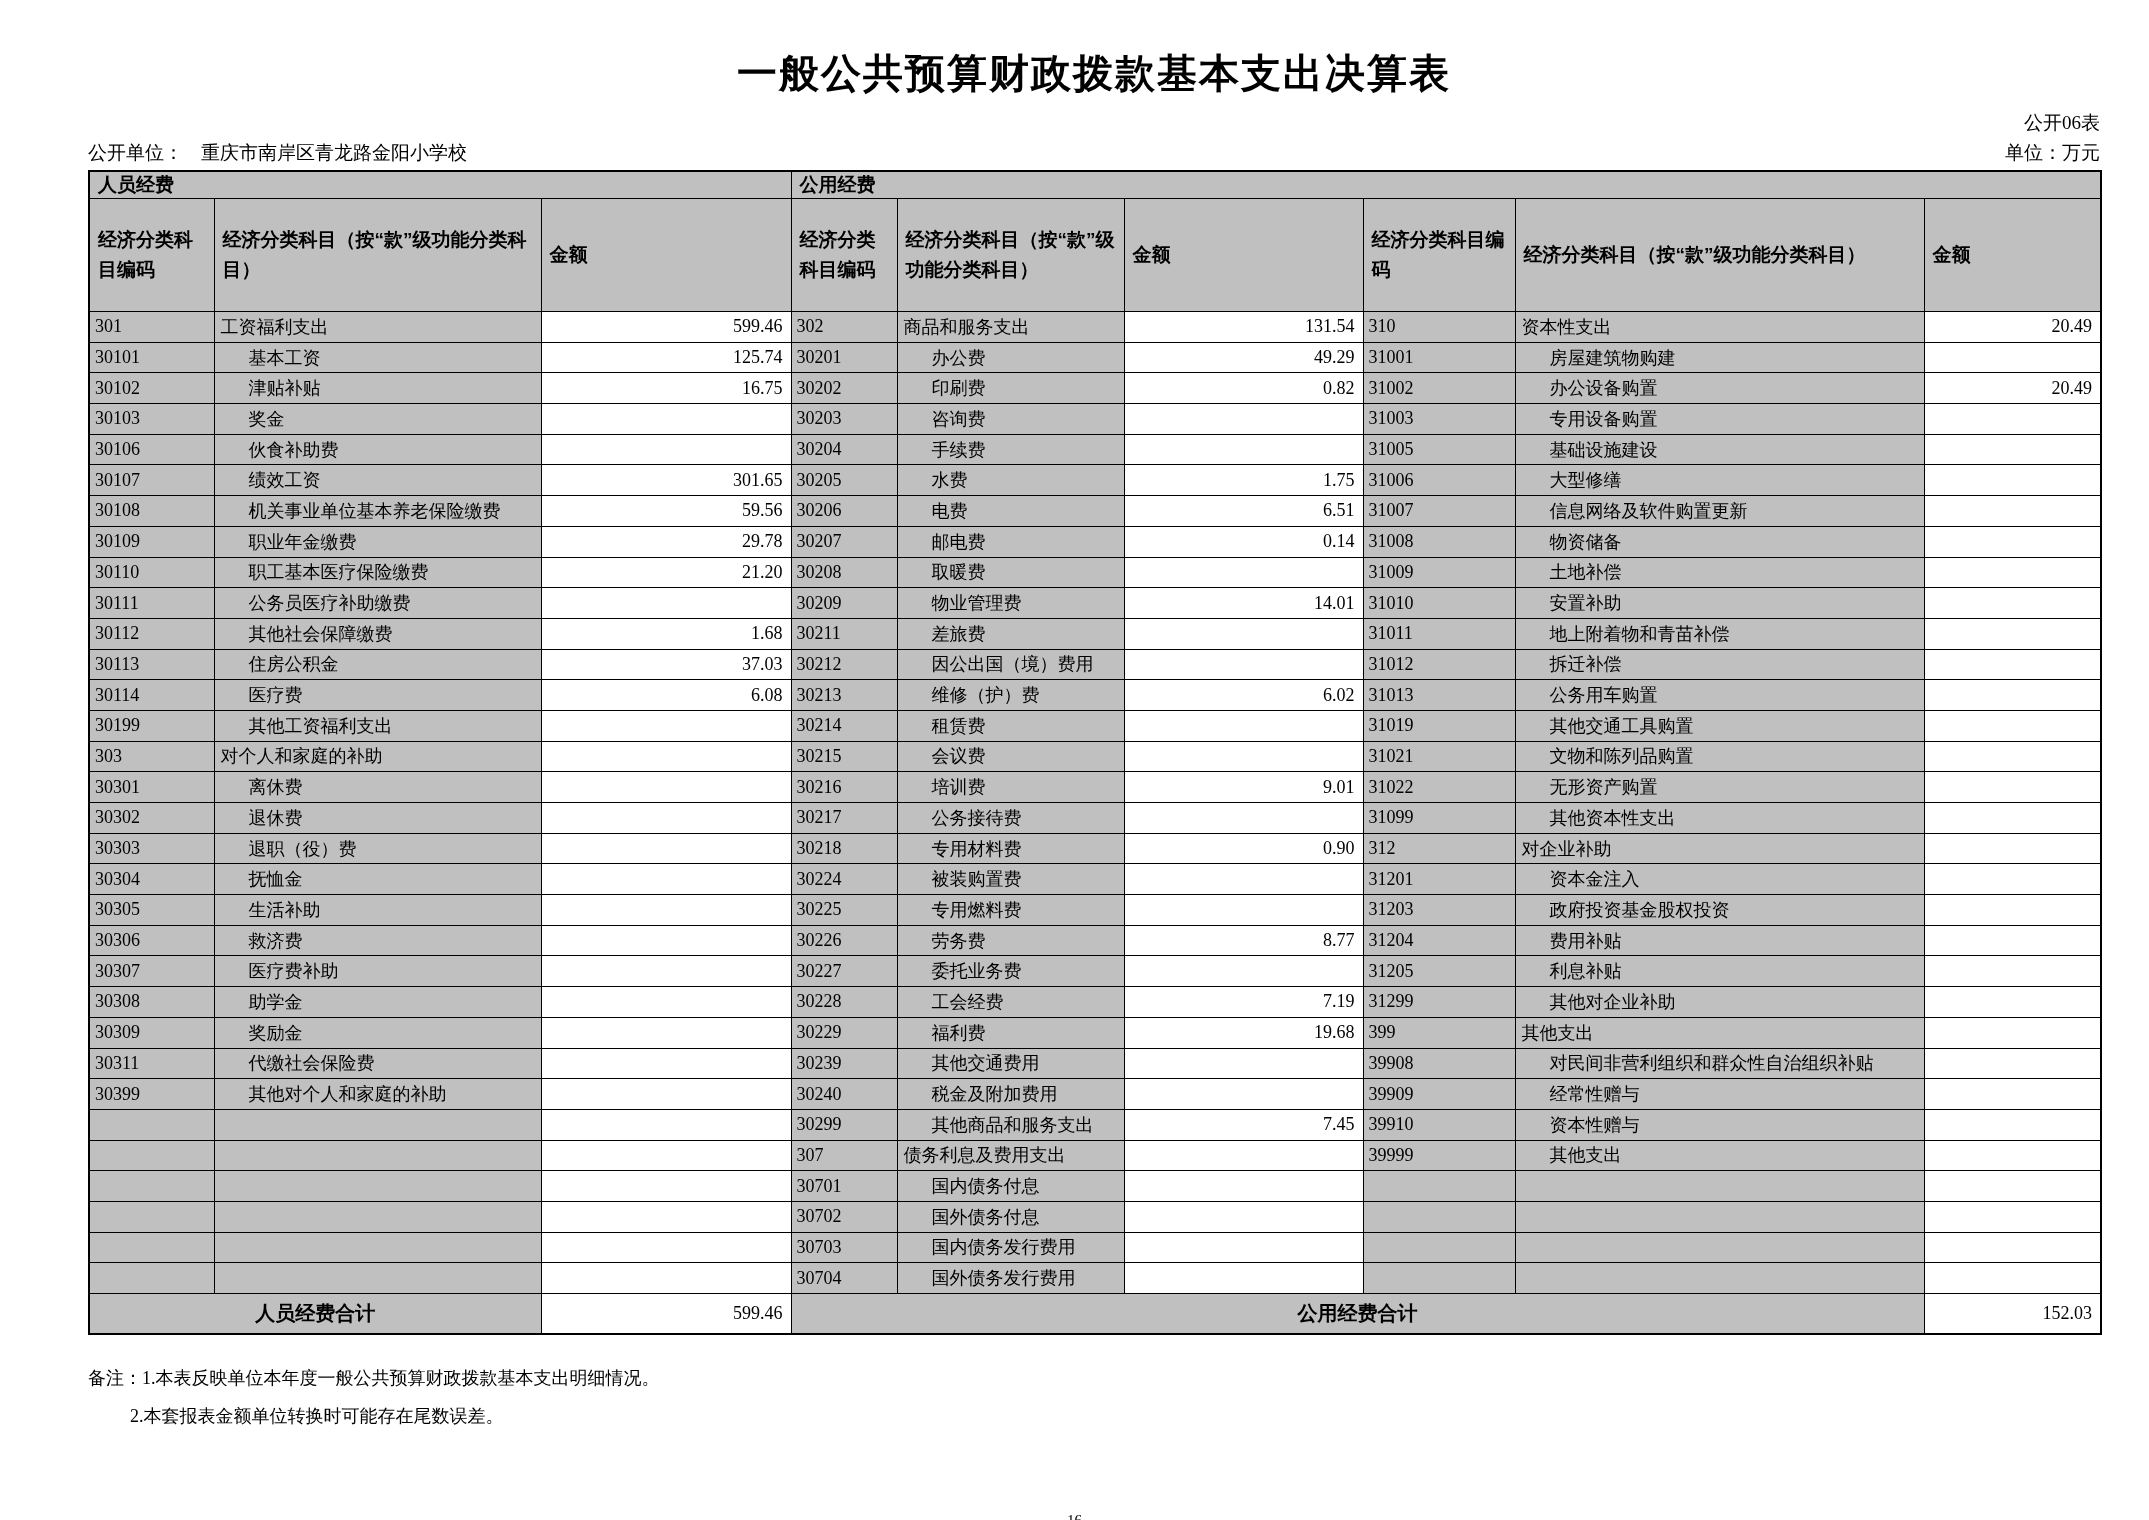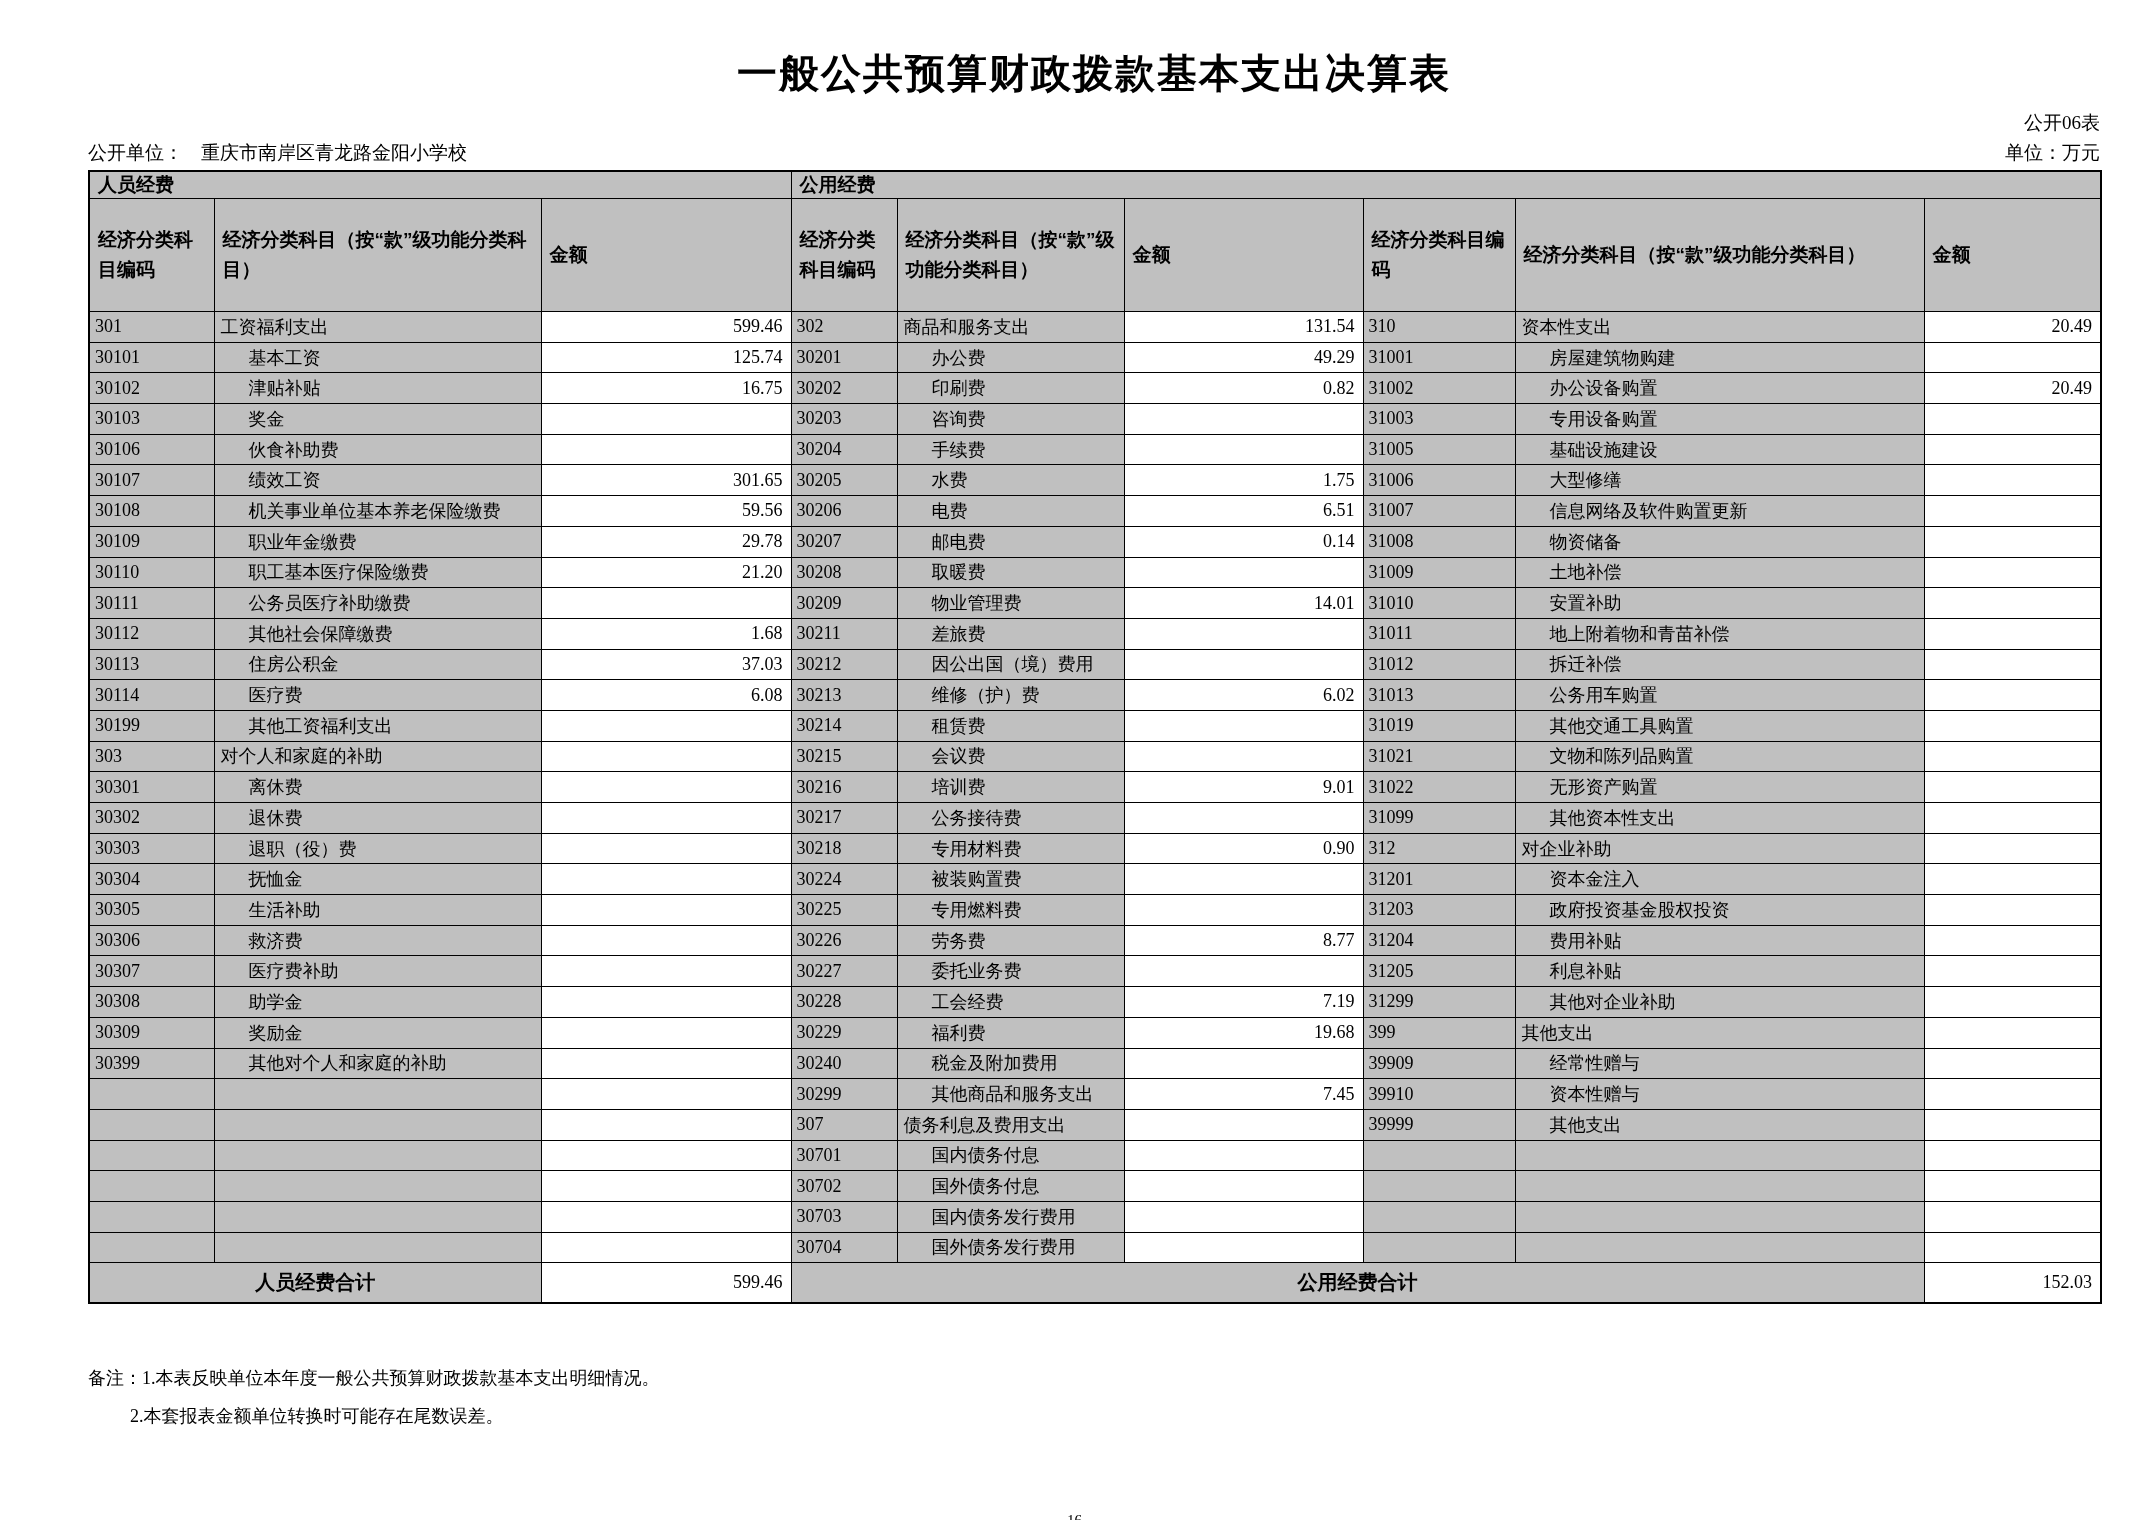--- a/index.html
+++ b/index.html
@@ -358,20 +358,31 @@
           <td class="name sub">奖励金</td>
           <td class="amt"></td>
           <td class="code">30229</td>
           <td class="name sub">福利费</td>
           <td class="amt">19.68</td>
           <td class="code">399</td>
           <td class="name top">其他支出</td>
           <td class="amt"></td>
         </tr>
         <tr>
+          <td class="code">30311</td>
+          <td class="name sub">代缴社会保险费</td>
+          <td class="amt"></td>
+          <td class="code">30239</td>
+          <td class="name sub">其他交通费用</td>
+          <td class="amt"></td>
+          <td class="code">39908</td>
+          <td class="name sub">对民间非营利组织和群众性自治组织补贴</td>
+          <td class="amt"></td>
+        </tr>
+        <tr>
           <td class="code">30399</td>
           <td class="name sub">其他对个人和家庭的补助</td>
           <td class="amt"></td>
           <td class="code">30240</td>
           <td class="name sub">税金及附加费用</td>
           <td class="amt"></td>
           <td class="code">39909</td>
           <td class="name sub">经常性赠与</td>
           <td class="amt"></td>
         </tr>

